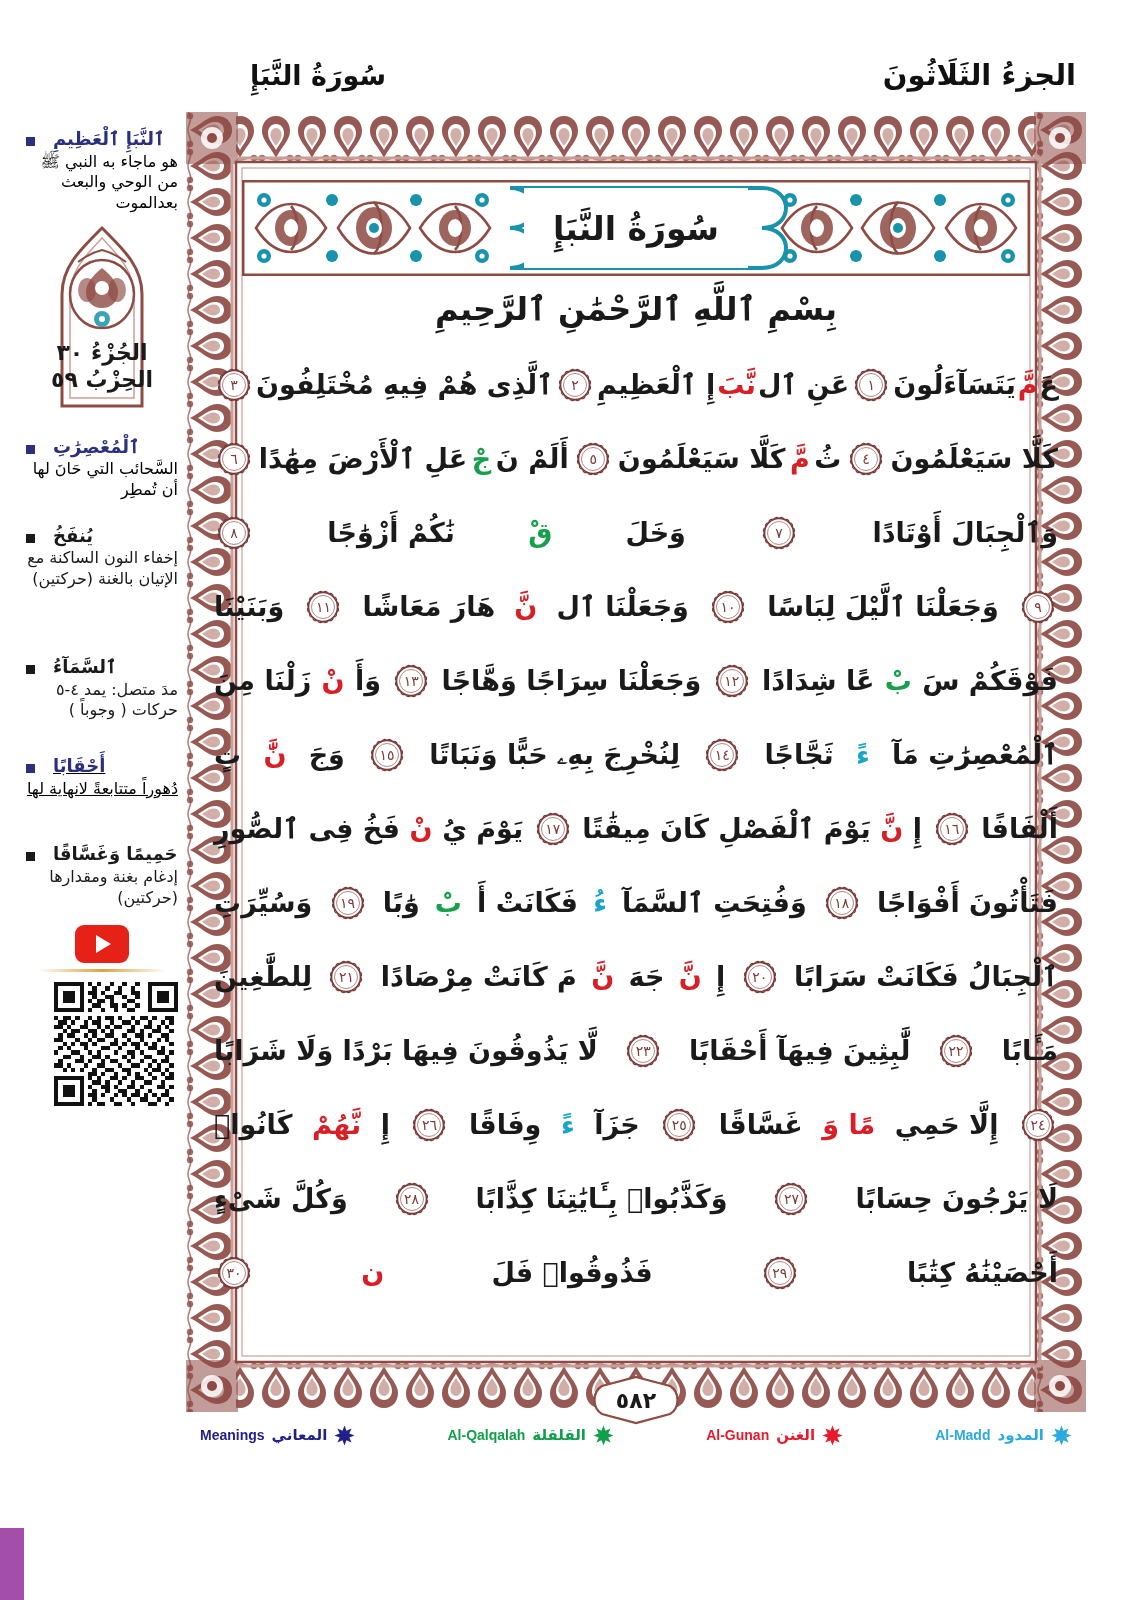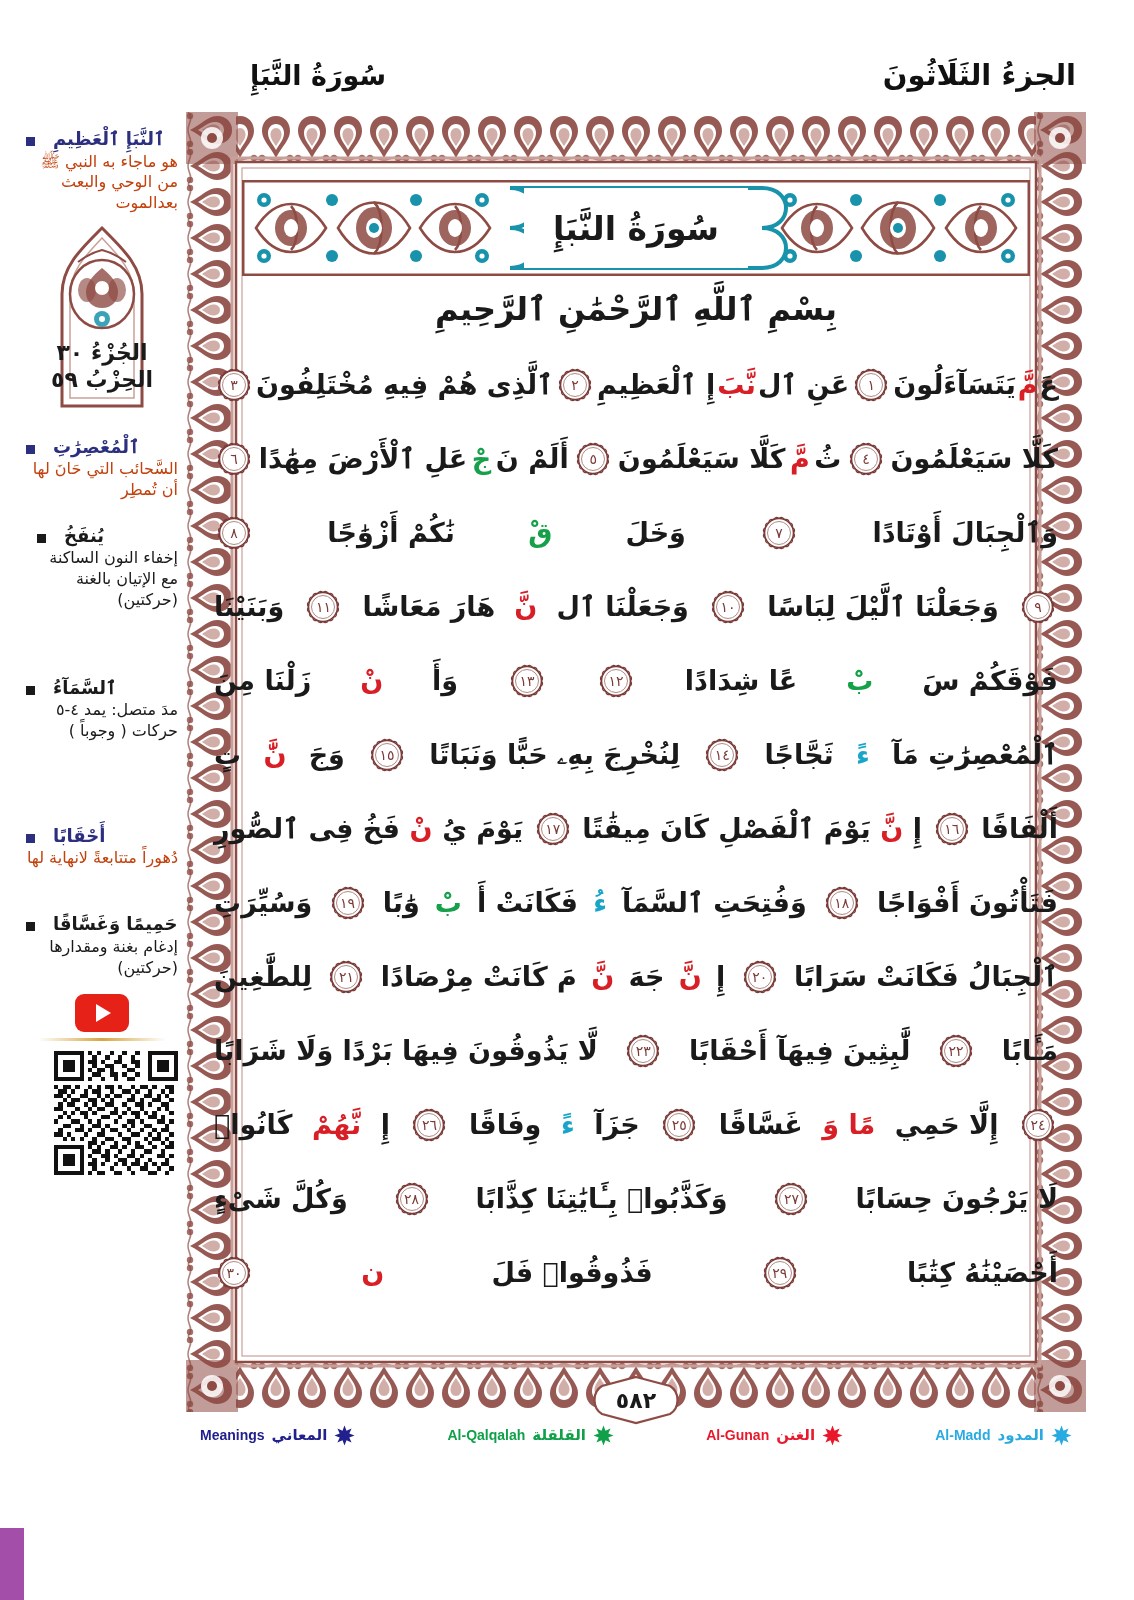--- a/index.html
+++ b/index.html
@@ -50,21 +50,21 @@
   .bullet.blue{background:#2b2f7e;}
   .bullet.black{background:#1a1a1a;}
   .note-term{
     font-family:"DejaVu Sans", sans-serif;
     font-size:18px;font-weight:bold;color:#2b2f7e;
     line-height:1.25;white-space:nowrap;
   }
   .note-term.tajweed{color:#1a1a1a;}
   .note-body{
     font-family:"DejaVu Sans", sans-serif;
-    font-size:16px;color:#c2410c;line-height:1.3;
+    font-size:16px;color:#000000;line-height:1.3;
     margin-top:1px;text-align:right;
   }
   .note-body.dark{color:#1a1a1a;}
 
   
   .medallion{
     position:relative;margin:8px auto 4px auto;width:120px;height:190px;
   }
   .med-svg{position:absolute;inset:0;}
   .med-text{
@@ -217,37 +217,37 @@
   </div>
 
   <div class="note" style="margin-top:24px;">
     <div class="note-head">
       <span class="bullet blue"></span>
       <span class="note-term">ٱلْمُعْصِرَٰتِ</span>
     </div>
     <div class="note-body">السَّحائب التي حَانَ لها أن تُمطِر</div>
   </div>
 
-  <div class="note" style="margin-top:24px;margin-left:11px;">
+  <div class="note" style="margin-top:24px;">
     <div class="note-head">
       <span class="bullet black"></span>
       <span class="note-term tajweed">يُنفَخُ</span>
     </div>
     <div class="note-body dark">إخفاء النون الساكنة مع الإتيان بالغنة (حركتين)</div>
   </div>
 
   <div class="note" style="margin-top:66px;">
     <div class="note-head">
       <span class="bullet black"></span>
       <span class="note-term tajweed">ٱلسَّمَآءُ</span>
     </div>
     <div class="note-body dark">مدَ متصل: يمد ٤-٥ حركات ( وجوباً )</div>
   </div>
 
-  <div class="note" style="margin-top:83px;">
+  <div class="note" style="margin-top:34px;text-decoration:underline;">
     <div class="note-head">
       <span class="bullet blue"></span>
       <span class="note-term">أَحْقَابًا</span>
     </div>
     <div class="note-body">دُهوراً متتابعةً لانهاية لها</div>
   </div>
 
   <div class="note" style="margin-top:44px;">
     <div class="note-head">
       <span class="bullet black"></span>
@@ -963,20 +963,21 @@
               <path d="M6.7 6.7 Q7.3 2.4 11.5 3.6"></path>
               <path d="M11.5 3.6 Q13.6 -0.2 17.0 2.5"></path>
               <path d="M17.0 2.5 Q20.4 -0.2 22.5 3.6"></path>
               <path d="M22.5 3.6 Q26.7 2.4 27.3 6.7"></path>
               <path d="M27.3 6.7 Q31.6 7.3 30.4 11.5"></path>
               <path d="M30.4 11.5 Q34.2 13.6 31.5 17.0"></path>
             </g>
           </svg>
           <span class="ayah-num">١٢</span>
         </span>
+        <span> وَجَعَلْنَا سِرَاجًا وَهَّاجًا </span>
         <span class="ayah-mark">
           <svg viewBox="0 0 34 34">
             <circle cx="17" cy="17" r="14.5" fill="#fff" stroke="#7b3b38" stroke-width="1.6"></circle>
             <circle cx="17" cy="17" r="11.5" fill="#fff" stroke="#b08a86" stroke-width="1"></circle>
             <g stroke="#7b3b38" stroke-width="1.1" fill="none">
               <path d="M31.5 17.0 Q34.2 20.4 30.4 22.5"></path>
               <path d="M30.4 22.5 Q31.6 26.7 27.3 27.3"></path>
               <path d="M27.3 27.3 Q26.7 31.6 22.5 30.4"></path>
               <path d="M22.5 30.4 Q20.4 34.2 17.0 31.5"></path>
               <path d="M17.0 31.5 Q13.6 34.2 11.5 30.4"></path>

